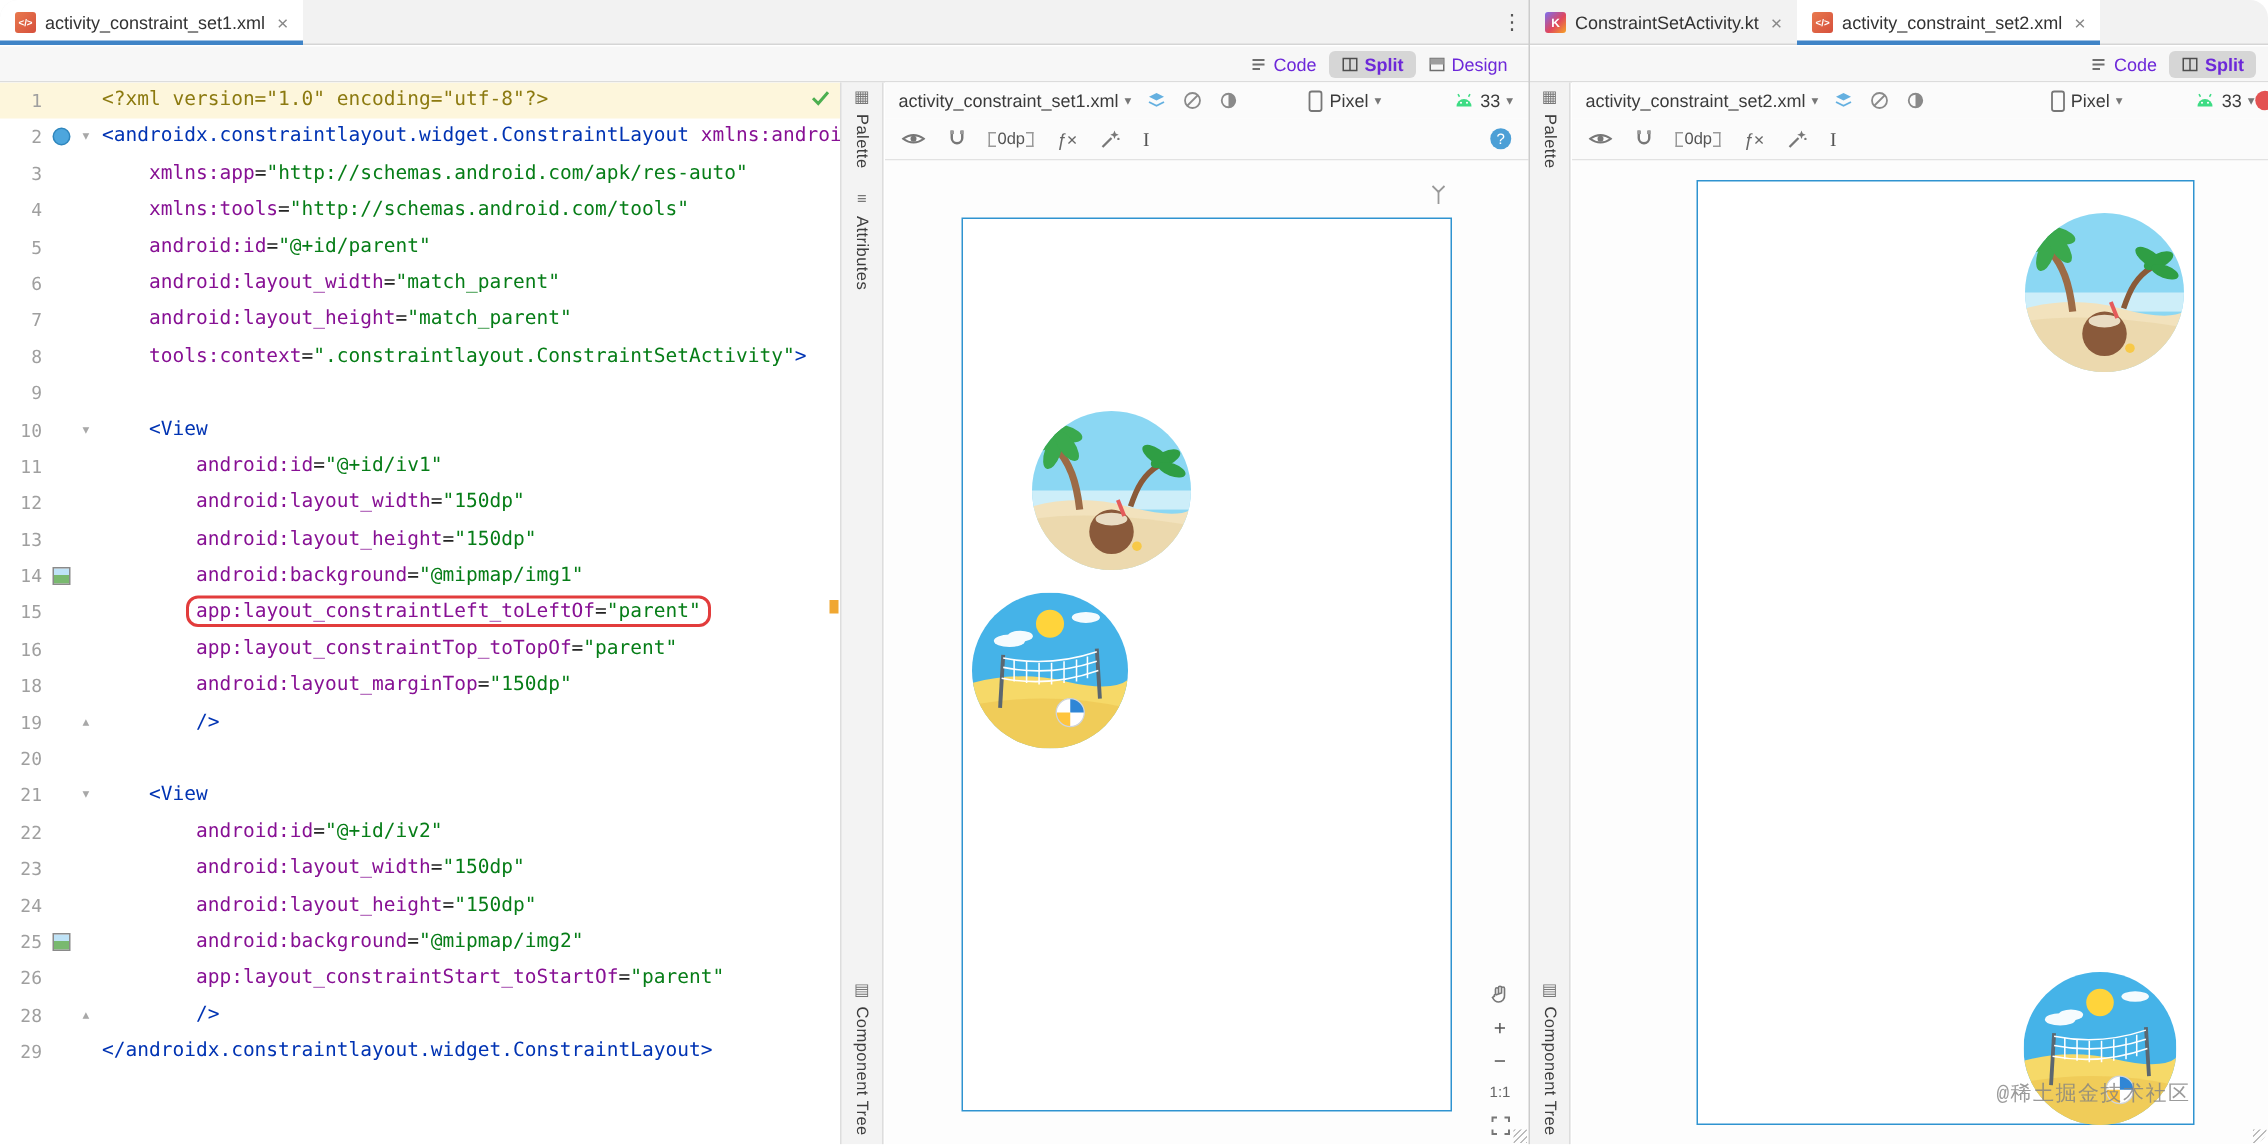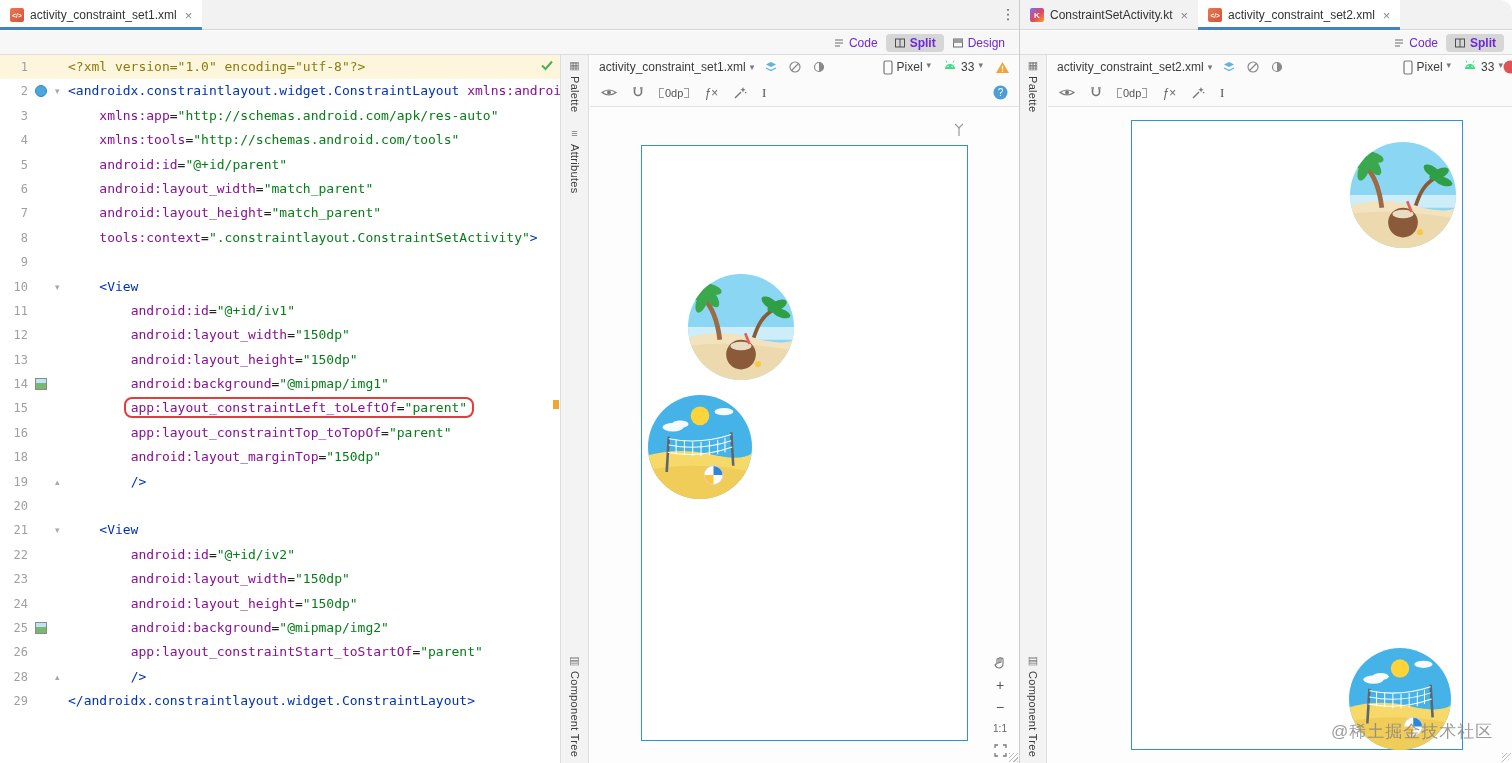--- a/index.html
+++ b/index.html
@@ -68,42 +68,42 @@
   .design-mid{left:590px;width:429px;}
   .design-right{left:1048px;width:464px;}
   .dbar1{position:absolute;top:0;left:0;right:0;height:24px;display:flex;align-items:center;gap:10px;
          padding:0 9px;background:#fbfbfb;font-size:12px;}
   .dbar2{position:absolute;top:24px;left:0;right:0;height:28px;display:flex;align-items:center;gap:15px;
          padding:0 11px;background:#fbfbfb;border-bottom:1px solid #e2e2e2;}
   .fileselect{display:flex;align-items:center;gap:4px;color:#3b3b3b;}
   .caret{color:#777;font-size:9px;}
   .tbicon{display:inline-flex;align-items:center;}
   .right-cluster{margin-left:auto;display:flex;align-items:center;gap:12px;}
-  .devsel,.apisel{display:flex;align-items:flex-start;gap:4px;color:#3b3b3b;}
+  .devsel,.apisel{display:flex;align-items:center;gap:4px;color:#3b3b3b;margin-left:36px;}
   .marginctl{position:relative;padding:0 6px;font-size:11px;color:#555;}
   .marginctl::before{content:"";position:absolute;left:0;top:1px;bottom:1px;width:4px;
       border-left:1px solid #999;border-top:1px solid #999;border-bottom:1px solid #999;}
   .marginctl::after{content:"";position:absolute;right:0;top:1px;bottom:1px;width:4px;
       border-right:1px solid #999;border-top:1px solid #999;border-bottom:1px solid #999;}
   .fxtxt{font-style:italic;font-size:12px;color:#666;}
   .ibeamtxt{font-family:"Liberation Serif",serif;font-size:13px;color:#555;}
   .helpwrap{margin-left:auto;display:inline-flex;}
   .errwrap{position:absolute;right:-5px;top:5px;}
 
   .canvas{position:absolute;top:52px;left:0;right:0;bottom:0;background:#fdfdfd;overflow:hidden;}
   .frame{position:absolute;background:#fff;border:1.5px solid #2f93d0;}
   .frame-mid{left:51px;top:38px;width:327px;height:596px;}
   .frame-right{left:83px;top:13px;width:332px;height:630px;}
   .beach{position:absolute;}
   .antenna{position:absolute;}
   .zoomcol{position:absolute;right:12px;bottom:6px;display:flex;flex-direction:column;align-items:center;gap:8px;color:#666;}
   .zbtn{display:flex;align-items:center;justify-content:center;font-size:14px;color:#555;line-height:14px;}
   .z11{font-size:10px;color:#666;}
-  .watermark{position:absolute;left:283px;top:613px;font-size:17px;color:rgba(130,130,130,.8);
-             font-family:Liberation Sans, sans-serif;letter-spacing:1px;}
+  .watermark{position:absolute;left:283px;top:613px;font-size:14px;color:rgba(130,130,130,.8);
+             font-family:Liberation Mono, monospace;letter-spacing:1px;}
   .resize-handle{position:absolute;width:9px;height:9px;
       background:repeating-linear-gradient(135deg,#bbb 0 1px,transparent 1px 3px);}
 </style>
 </head>
 <body>
 
 <svg width="0" height="0" style="position:absolute">
   <defs>
     <clipPath id="cp1">
         <circle cx="50" cy="50" r="50"></circle>

